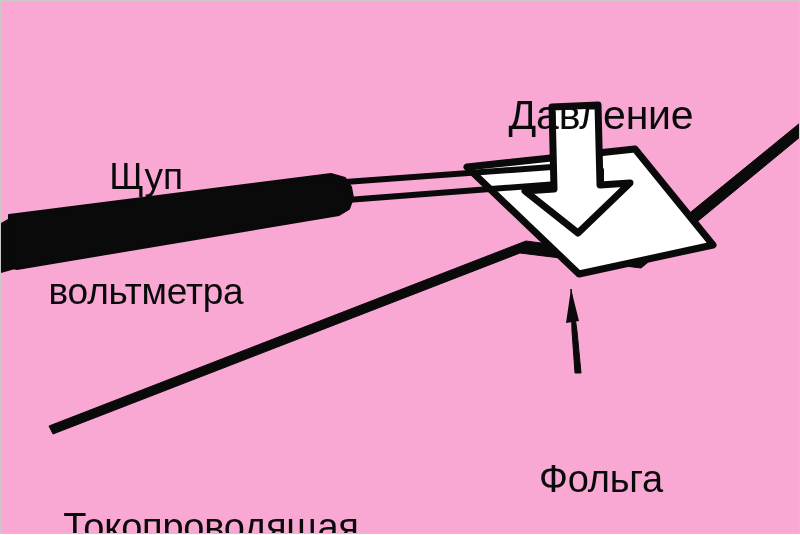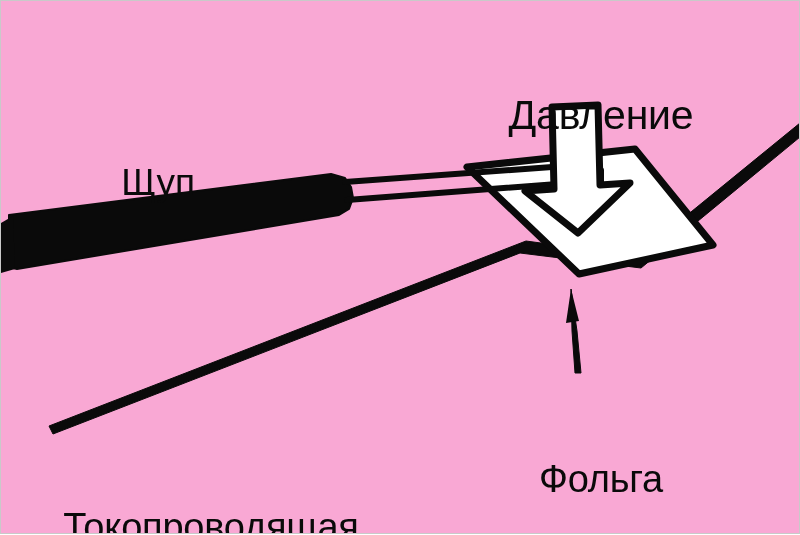--- a/index.html
+++ b/index.html
@@ -36,24 +36,23 @@
     letter-spacing: -0.2px;
   }
   .label-pressure {
     left: 400px;
     top: 8px;
     width: 400px;
     font-size: 41px;
   }
   .label-probe {
     left: 0px;
-    top: 86px;
+    top: 80px;
     width: 290px;
     font-size: 37px;
-    margin-left: 12px;
   }
   .label-strip {
     left: 0px;
     top: 428px;
     width: 420px;
     font-size: 38px;
   }
   .label-foil {
     left: 470px;
     top: 380px;
@@ -105,20 +104,21 @@
     </g>
 
   </svg>
 
   <div class="label label-pressure">
     <span class="label-line">Давление</span>
   </div>
 
   <div class="label label-probe">
     <span class="label-line">Щуп</span>
+    <span class="label-line">вольтметра</span>
   </div>
 
   <div class="label label-strip">
     <span class="label-line">Токопроводящая</span>
     
   </div>
 
   <div class="label label-foil">
     <span class="label-line">Фольга</span>
   </div>

